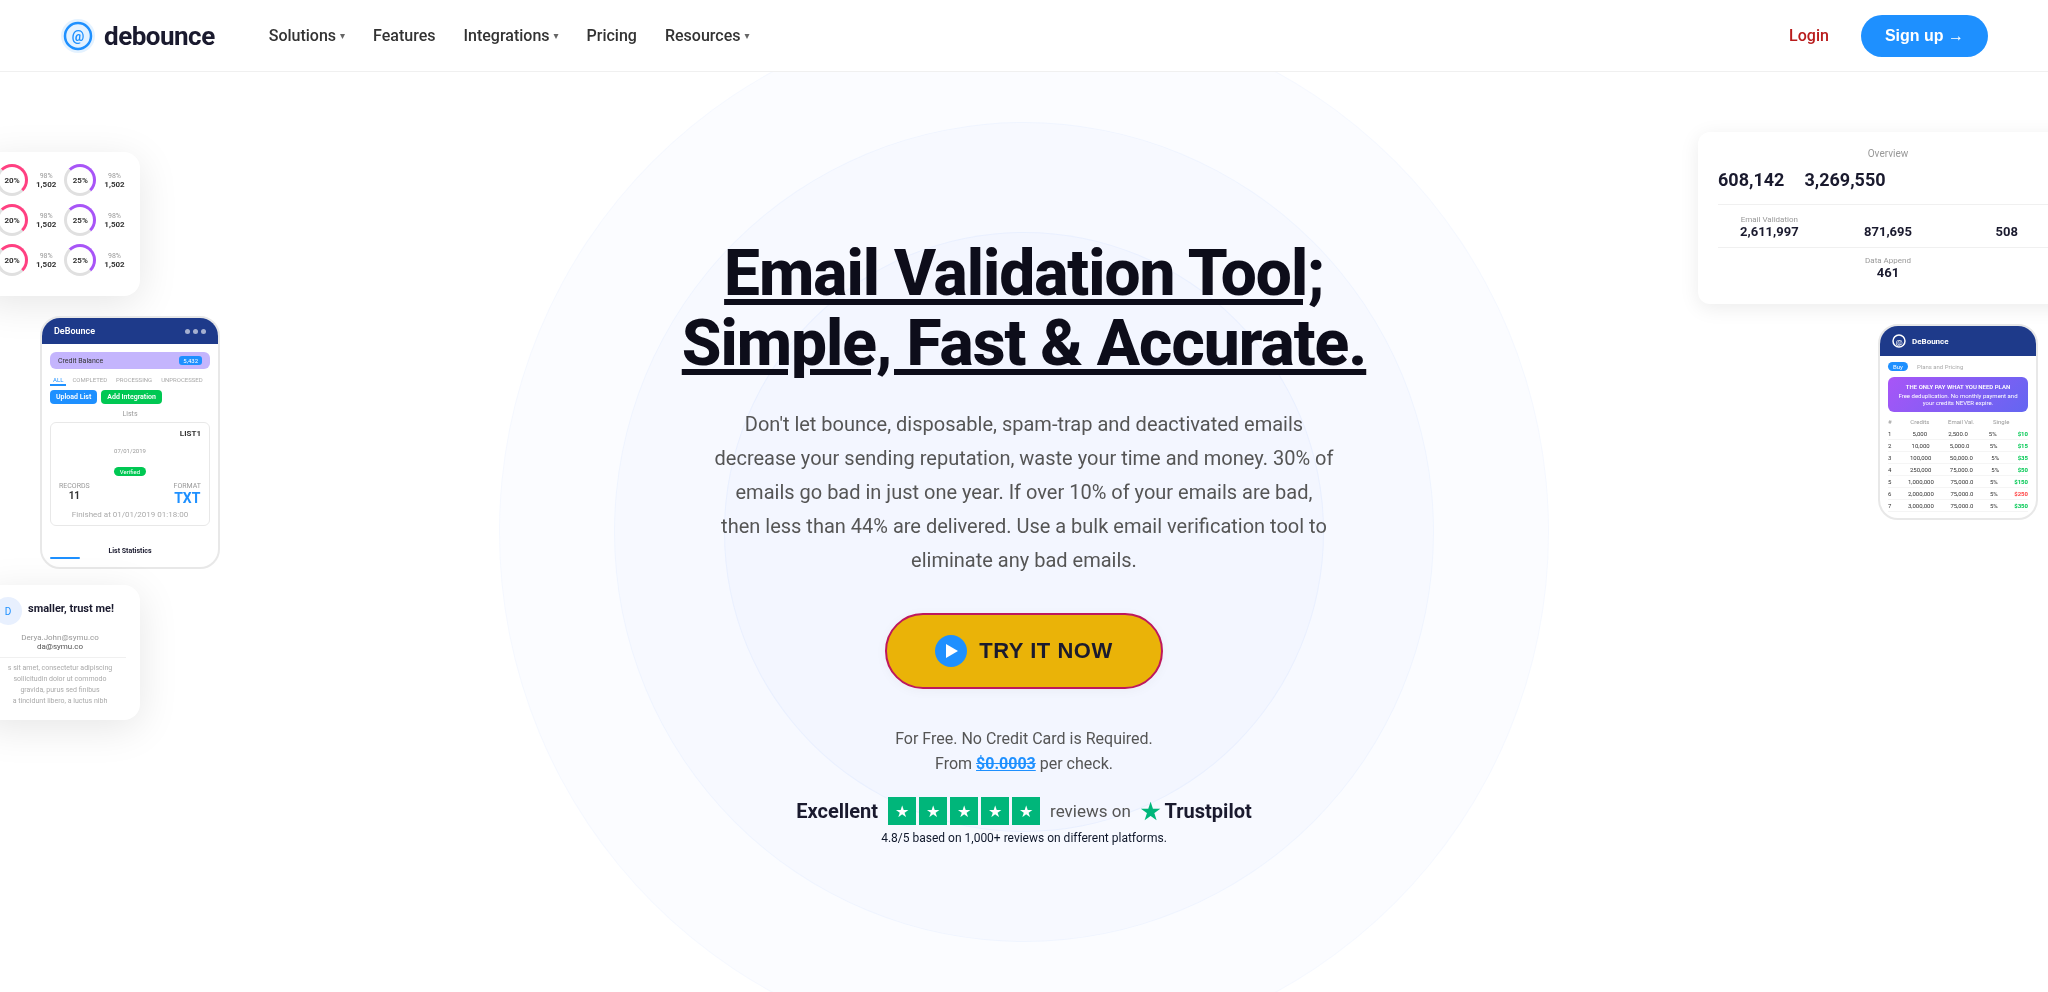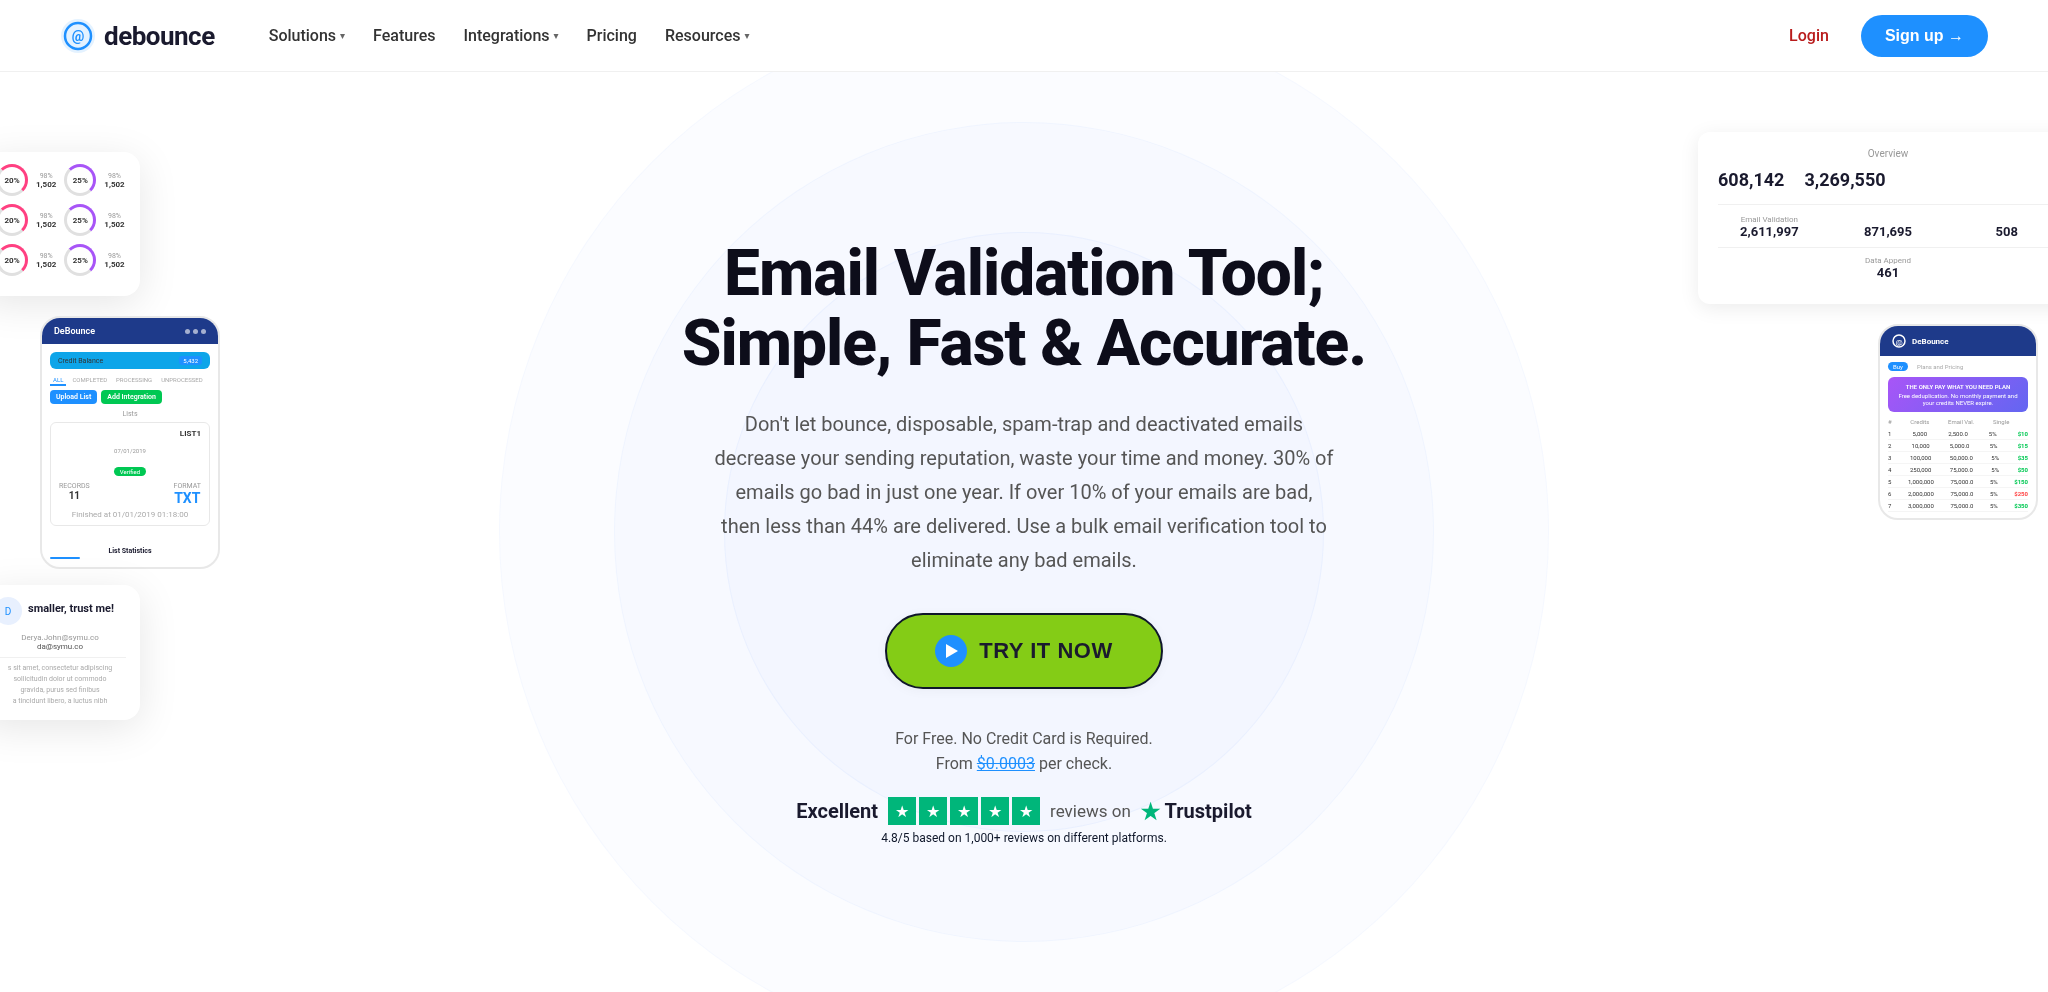--- a/index.html
+++ b/index.html
@@ -119,40 +119,41 @@
       z-index: 2;
       max-width: 720px;
     }
     .hero-title {
       font-size: 64px;
       font-weight: 800;
       line-height: 1.1;
       color: #0d0d1a;
       letter-spacing: -1px;
       margin-bottom: 28px;
+      text-decoration: underline;
     }
     .hero-desc {
       font-size: 20px;
       color: #555;
       line-height: 1.7;
       max-width: 620px;
       margin: 0 auto 36px;
     }
     .try-btn {
       display: inline-flex;
       align-items: center;
       gap: 12px;
       padding: 20px 48px;
-      border: 2px solid #0f172a;
+      border: 2px solid #be185d;
       border-radius: 50px;
       font-size: 22px;
       font-weight: 700;
       color: #1a1a2e;
       cursor: pointer;
-      background: #84cc16;
+      background: #eab308;
       margin-bottom: 20px;
       letter-spacing: 0.5px;
       box-shadow: 0 2px 12px rgba(0,0,0,0.04);
     }
     .play-icon {
       width: 32px;
       height: 32px;
       background: #1e90ff;
       border-radius: 50%;
       display: flex;
@@ -178,21 +179,21 @@
       font-size: 16px;
       color: #555;
     }
     .price-link {
       color: #1e90ff;
       text-decoration: underline;
       font-weight: 600;
     }
     .price-highlight {
       text-decoration: line-through;
-      font-weight: 400;
+      font-weight: 700;
       margin-top: 13px;
     }
 
     
     .trust-row {
       display: flex;
       flex-direction: column;
       align-items: center;
       margin-top: 24px;
       gap: 6px;
@@ -298,21 +299,21 @@
       padding: 8px 12px;
       display: flex;
       align-items: center;
       justify-content: space-between;
     }
     .phone-title { color: #fff; font-size: 9px; font-weight: 600; }
     .phone-dots { display: flex; gap: 3px; }
     .phone-dot { width: 5px; height: 5px; background: rgba(255,255,255,0.6); border-radius: 50%; }
     .phone-body { padding: 8px; }
     .phone-balance {
-      background: #0ea5e9;
+      background: #c4b5fd;
       border-radius: 6px;
       padding: 4px 8px;
       font-size: 7px;
       color: #333;
       margin-bottom: 6px;
       display: flex;
       align-items: center;
       justify-content: space-between;
     }
     .phone-btn-row { display: flex; gap: 4px; margin-bottom: 6px; }

